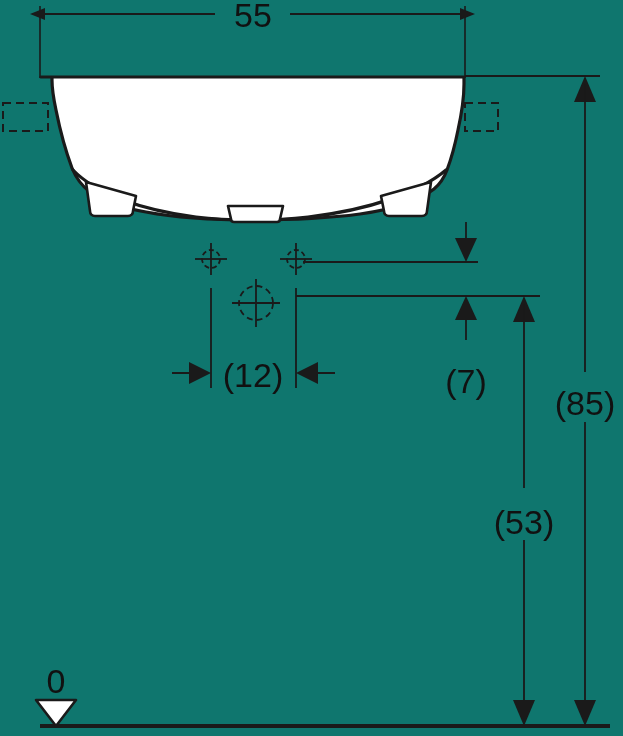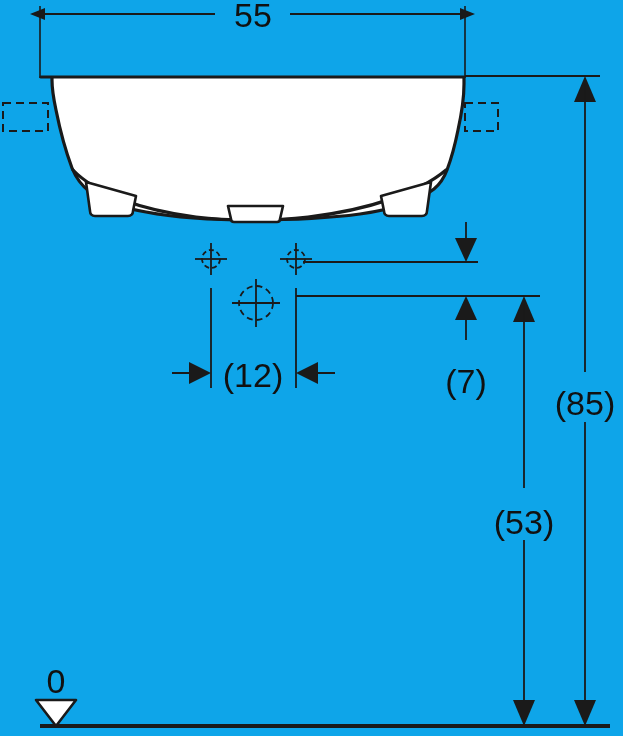--- a/index.html
+++ b/index.html
@@ -8,21 +8,21 @@
     padding: 0;
     background: #ffffff;
   }
   body {
     font-family: "Liberation Sans", sans-serif;
   }
   #drawing-root {
     position: relative;
     width: 623px;
     height: 736px;
-    background: #0ea5e9;
+    background: #0f766e;
     overflow: hidden;
   }
   #drawing-svg {
     display: block;
     width: 623px;
     height: 736px;
   }
   .dim-text {
     font-family: "Liberation Sans", sans-serif;
     font-size: 34px;

